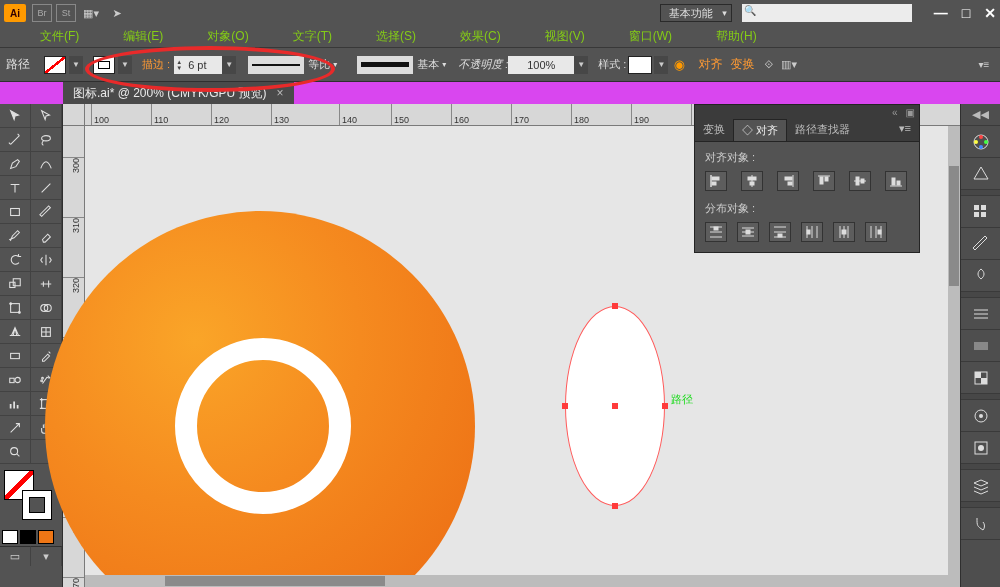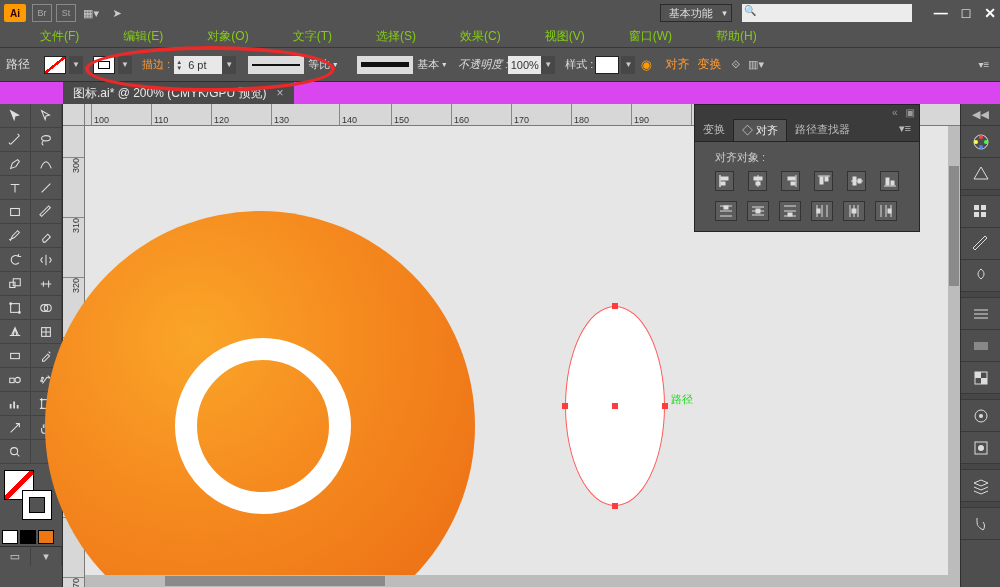--- a/index.html
+++ b/index.html
@@ -26,21 +26,21 @@
   .swatch.none:before{content:""; position:absolute; inset:0; background:linear-gradient(to top left, transparent 45%, red 45%, red 55%, transparent 55%);}
   .dd-arrow{ width:14px; height:18px; background:#474747; display:flex; align-items:center; justify-content:center; font-size:8px;}
   .stroke-lbl { color:#ff9a33; margin-right:4px;}
   .pt-box { width:48px; height:18px; background:#e8e8e8; color:#333; display:flex; align-items:center; padding:0 2px;}
   .pt-ud { width:10px; height:18px; display:flex; flex-direction:column; font-size:6px; color:#444; justify-content:center; line-height:6px;}
   .line-box{ width:56px; height:18px; background:#dcdcdc; display:flex; align-items:center; padding:0 4px; margin-left:12px;}
   .line-box .line{ flex:1; height:2px; background:#111;}
   .line-box.thick .line{ height:5px;}
   .txt-dd{ color:#ddd; margin:0 8px 0 4px; display:flex; align-items:center;}
   .txt-dd:after{content:"▾"; margin-left:3px; font-size:8px;}
-  .opac-box{ width:33px; height:18px; background:#e8e8e8; color:#333; display:flex; align-items:center; justify-content:center;}
+  .opac-box{ width:66px; height:18px; background:#e8e8e8; color:#333; display:flex; align-items:center; justify-content:center;}
   .style-sw{ width:24px; height:18px; background:#fff; border:1px solid #222; margin:0 2px;}
   .bulb{ width:22px; height:18px; color:#ff9a00; display:flex; align-items:center; justify-content:center; font-size:13px;}
   .orange-link{ color:#ff9a33; margin-left:8px; font-size:12px; }
   .mini-dd-r{ margin-left:auto; width:20px; height:18px; display:flex; align-items:center; justify-content:center; font-size:10px;}
 
   .tabbar { height:22px; background:#d946ef; display:flex; align-items:flex-end;}
   .tool-col-spacer{ width:63px;}
   .doc-tab { height:22px; background:#4a4a4a; color:#eaeaea; padding:0 10px; line-height:22px; font-size:12px;}
   .doc-tab .x{ margin-left:10px; color:#bbb;}
 
@@ -83,21 +83,21 @@
   .rt-btn{ height:32px; display:flex; align-items:center; justify-content:center; color:#ddd; border-bottom:1px solid #3a3a3a;}
   .rt-btn svg{ width:18px; height:18px; fill:#ddd;}
   .rt-gap{ height:6px; background:#474747; border-bottom:1px solid #3a3a3a;}
 
   
   .panel{ position:absolute; top:0; right:40px; width:226px; background:#535353; border:1px solid #242424; font-size:11px; z-index:40;}
   .panel-strip{ height:14px; background:#3b3b3b; display:flex; justify-content:flex-end; align-items:center; padding:0 4px; color:#999; font-size:10px;}
   .panel-tabs{ display:flex; background:#3b3b3b; border-bottom:1px solid #242424;}
   .panel-tab{ padding:3px 8px; color:#bbb;}
   .panel-tab.active{ background:#535353; color:#eee; border-top:1px solid #242424; border-left:1px solid #242424; border-right:1px solid #242424;}
-  .panel-body{ padding:8px 20px 10px;}
+  .panel-body{ padding:8px 10px 10px;}
   .panel-section-lbl{ color:#ccc; margin-bottom:6px;}
   .align-row{ display:flex; gap:14px; margin-bottom:10px;}
   .align-btn{ width:22px; height:20px; background:#5d5d5d; border:1px solid #333; display:flex; align-items:center; justify-content:center;}
   .align-btn svg{ width:14px; height:14px; stroke:#ddd; fill:#ddd;}
   .dist-row{ display:flex; gap:10px;}
 
   .scrollbar-v{ position:absolute; right:0; top:0; bottom:0; width:12px; background:#bcbcbc;}
   .scrollbar-v .thumb{position:absolute; left:1px; right:1px; top:40px; height:120px; background:#8a8a8a;}
   .scrollbar-h{ position:absolute; left:0; right:0; bottom:0; height:12px; background:#bcbcbc;}
   .scrollbar-h .thumb{position:absolute; top:1px; bottom:1px; left:80px; width:220px; background:#8a8a8a;}
@@ -486,20 +486,21 @@
               </svg>
             </div>
           <div class="align-btn">
               <svg viewBox="0 0 14 14">
                 <path d="M1 12h12"></path>
                 <rect x="3" y="4" width="3" height="7"></rect>
                 <rect x="8" y="7" width="3" height="4"></rect>
               </svg>
             </div>
         </div>
+        <div class="panel-section-lbl">分布对象 :</div>
         <div class="dist-row">
           <div class="align-btn">
               <svg viewBox="0 0 14 14">
                 <path d="M1 2h12M1 7h12M1 12h12"></path>
                 <rect x="5" y="2" width="4" height="3"></rect>
               </svg>
             </div>
           <div class="align-btn">
               <svg viewBox="0 0 14 14">
                 <path d="M1 3h12M1 7h12M1 11h12"></path>

